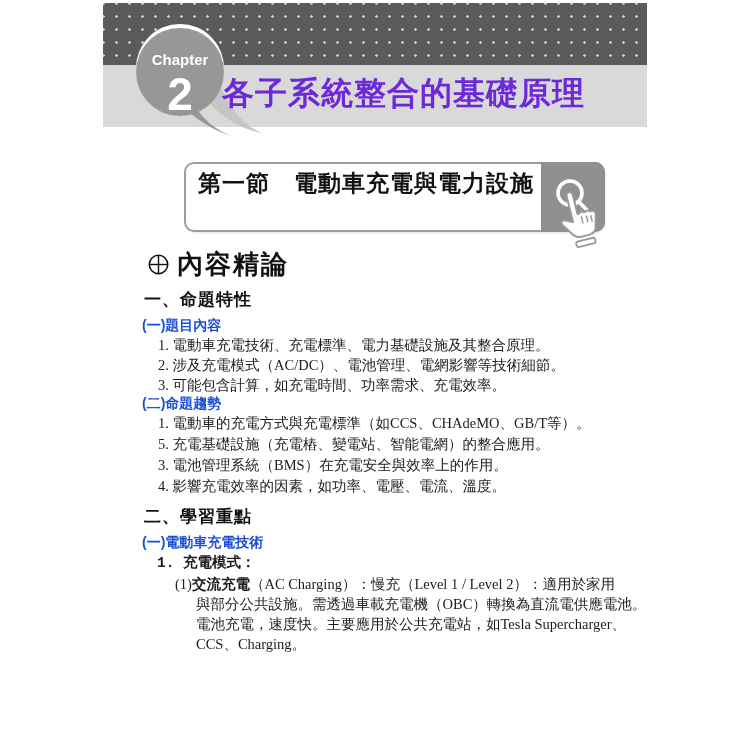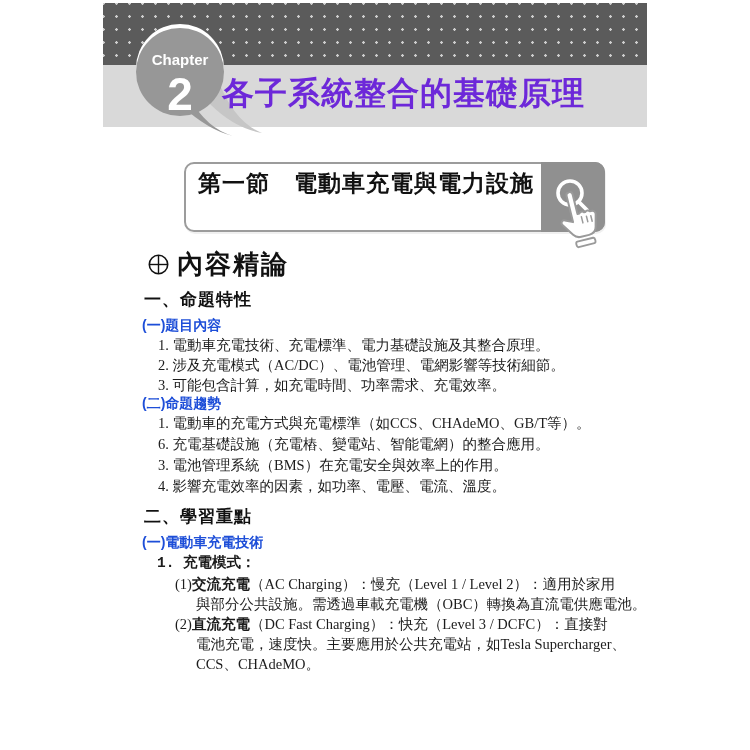--- a/index.html
+++ b/index.html
@@ -124,29 +124,28 @@
 
   <div class="h-sec">一、命題特性</div>
 
   <div class="sub-label">(一)題目內容</div>
   <div class="item">1. 電動車充電技術、充電標準、電力基礎設施及其整合原理。</div>
   <div class="item">2. 涉及充電模式（AC/DC）、電池管理、電網影響等技術細節。</div>
   <div class="item">3. 可能包含計算，如充電時間、功率需求、充電效率。</div>
 
   <div class="sub-label">(二)命題趨勢</div>
   <div class="item sp">1. 電動車的充電方式與充電標準（如CCS、CHAdeMO、GB/T等）。</div>
-  <div class="item sp">6. 充電基礎設施（充電樁、變電站、智能電網）的整合應用。</div>
+  <div class="item sp">5. 充電基礎設施（充電樁、變電站、智能電網）的整合應用。</div>
   <div class="item sp">3. 電池管理系統（BMS）在充電安全與效率上的作用。</div>
   <div class="item sp">4. 影響充電效率的因素，如功率、電壓、電流、溫度。</div>
 
   <div class="h-sec second">二、學習重點</div>
 
   <div class="sub-label">(一)電動車充電技術</div>
   <div class="sub-num">1. 充電模式：</div>
 
   <div class="mode-line"><span>(1)</span><span class="term">交流充電</span><span>（AC Charging）：慢充（Level 1 / Level 2）：適用於家用</span></div>
   <div class="mode-cont">與部分公共設施。需透過車載充電機（OBC）轉換為直流電供應電池。</div>
 
-  <div class="mode-line"><span>(2)</span><span class="term">直流充電</span><span>（DC Fast Charging）：快充（Level 3 / DCFC）：直接對</span></div>
   <div class="mode-cont">電池充電，速度快。主要應用於公共充電站，如Tesla Supercharger、</div>
-  <div class="mode-cont">CCS、CHAdeMO。</div>
+  <div class="mode-cont">CCS、Charging。</div>
 
 </div>
 
 </body></html>

